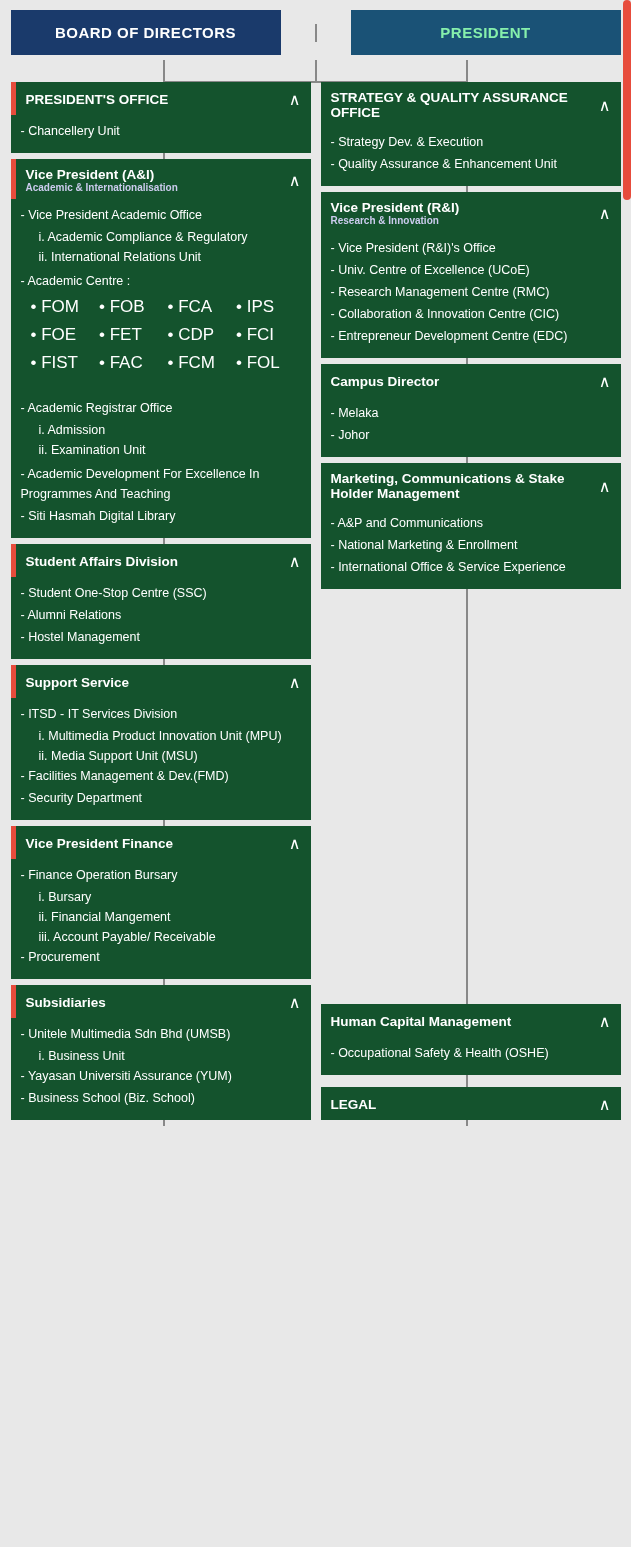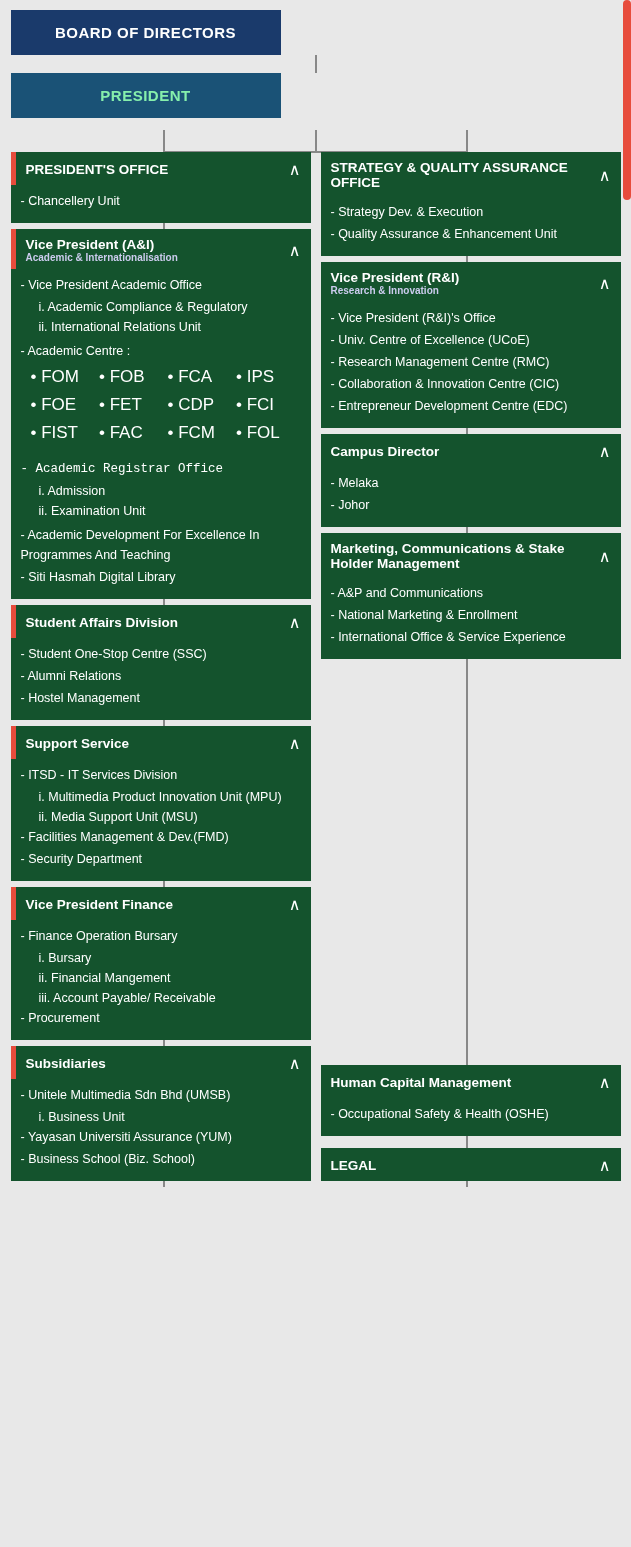--- a/index.html
+++ b/index.html
@@ -16,23 +16,23 @@
     .org-chart {
       width: 620px;
       margin: 0 auto;
       padding: 10px 5px;
       position: relative;
     }
 
     
     .top-section {
       display: flex;
-      flex-direction: column;
-      align-items: flex-start;
-      margin-bottom: 12px;
+      flex-direction: row;
+      align-items: center;
+      margin-bottom: 5px;
     }
 
     .box-board {
       background: #1a3a6b;
       color: white;
       font-weight: bold;
       font-size: 15px;
       text-align: center;
       padding: 14px 20px;
       width: 270px;
@@ -208,21 +208,21 @@
             <span>• IPS</span>
             <span>• FOE</span>
             <span>• FET</span>
             <span>• CDP</span>
             <span>• FCI</span>
             <span>• FIST</span>
             <span>• FAC</span>
             <span>• FCM</span>
             <span>• FOL</span>
           </div>
-          <div class="item" style="margin-top:12px;font-family:Liberation Mono, monospace;">- Academic Registrar Office</div>
+          <div class="item" style="margin-top:21px;">- Academic Registrar Office</div>
           <div class="sub-item">i.  Admission</div>
           <div class="sub-item">ii. Examination Unit</div>
           <div class="item" style="margin-top:4px;">- Academic Development For Excellence In Programmes And Teaching</div>
           <div class="item">- Siti Hasmah Digital Library</div>
         </div>
       </div>
 
       <div class="section-card" style="margin-bottom:6px;">
         <div class="section-header">
           <span class="section-title">Student Affairs Division</span>

